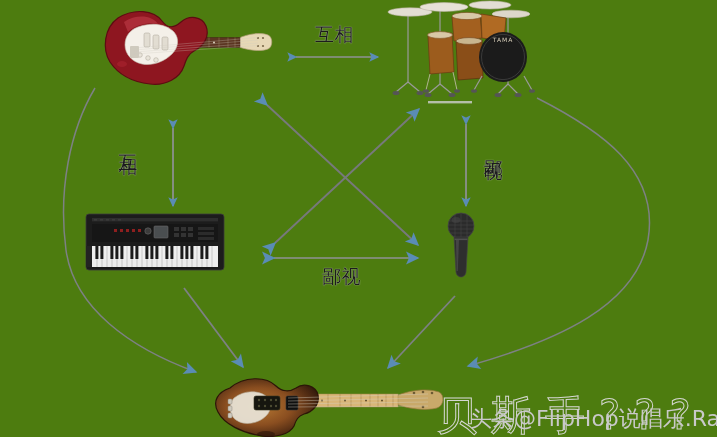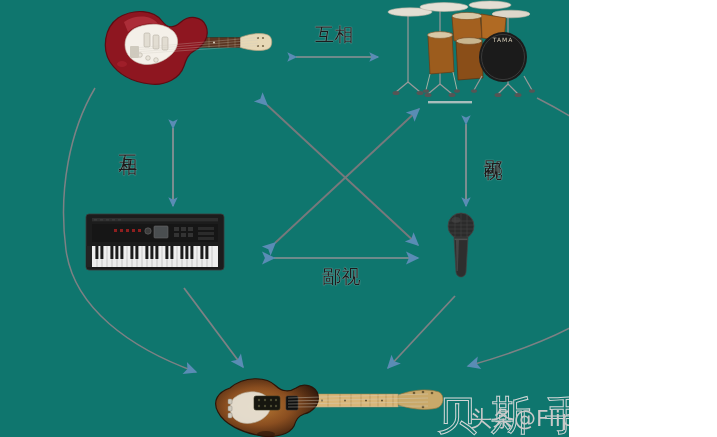--- a/index.html
+++ b/index.html
@@ -5,23 +5,23 @@
   html, body {
     margin: 0;
     padding: 0;
     background: #ffffff;
   }
   body {
     font-family: "DejaVu Sans", "Liberation Sans", sans-serif;
   }
   #stage {
     position: relative;
-    width: 569px;
+    width: 717px;
     height: 437px;
-    background: #0f766e;
+    background: #4d7c0f;
     overflow: hidden;
     text-align: center;
   }
   #diagram-svg {
     position: absolute;
     left: 0;
     top: 0;
     width: 717px;
     height: 437px;
   }

